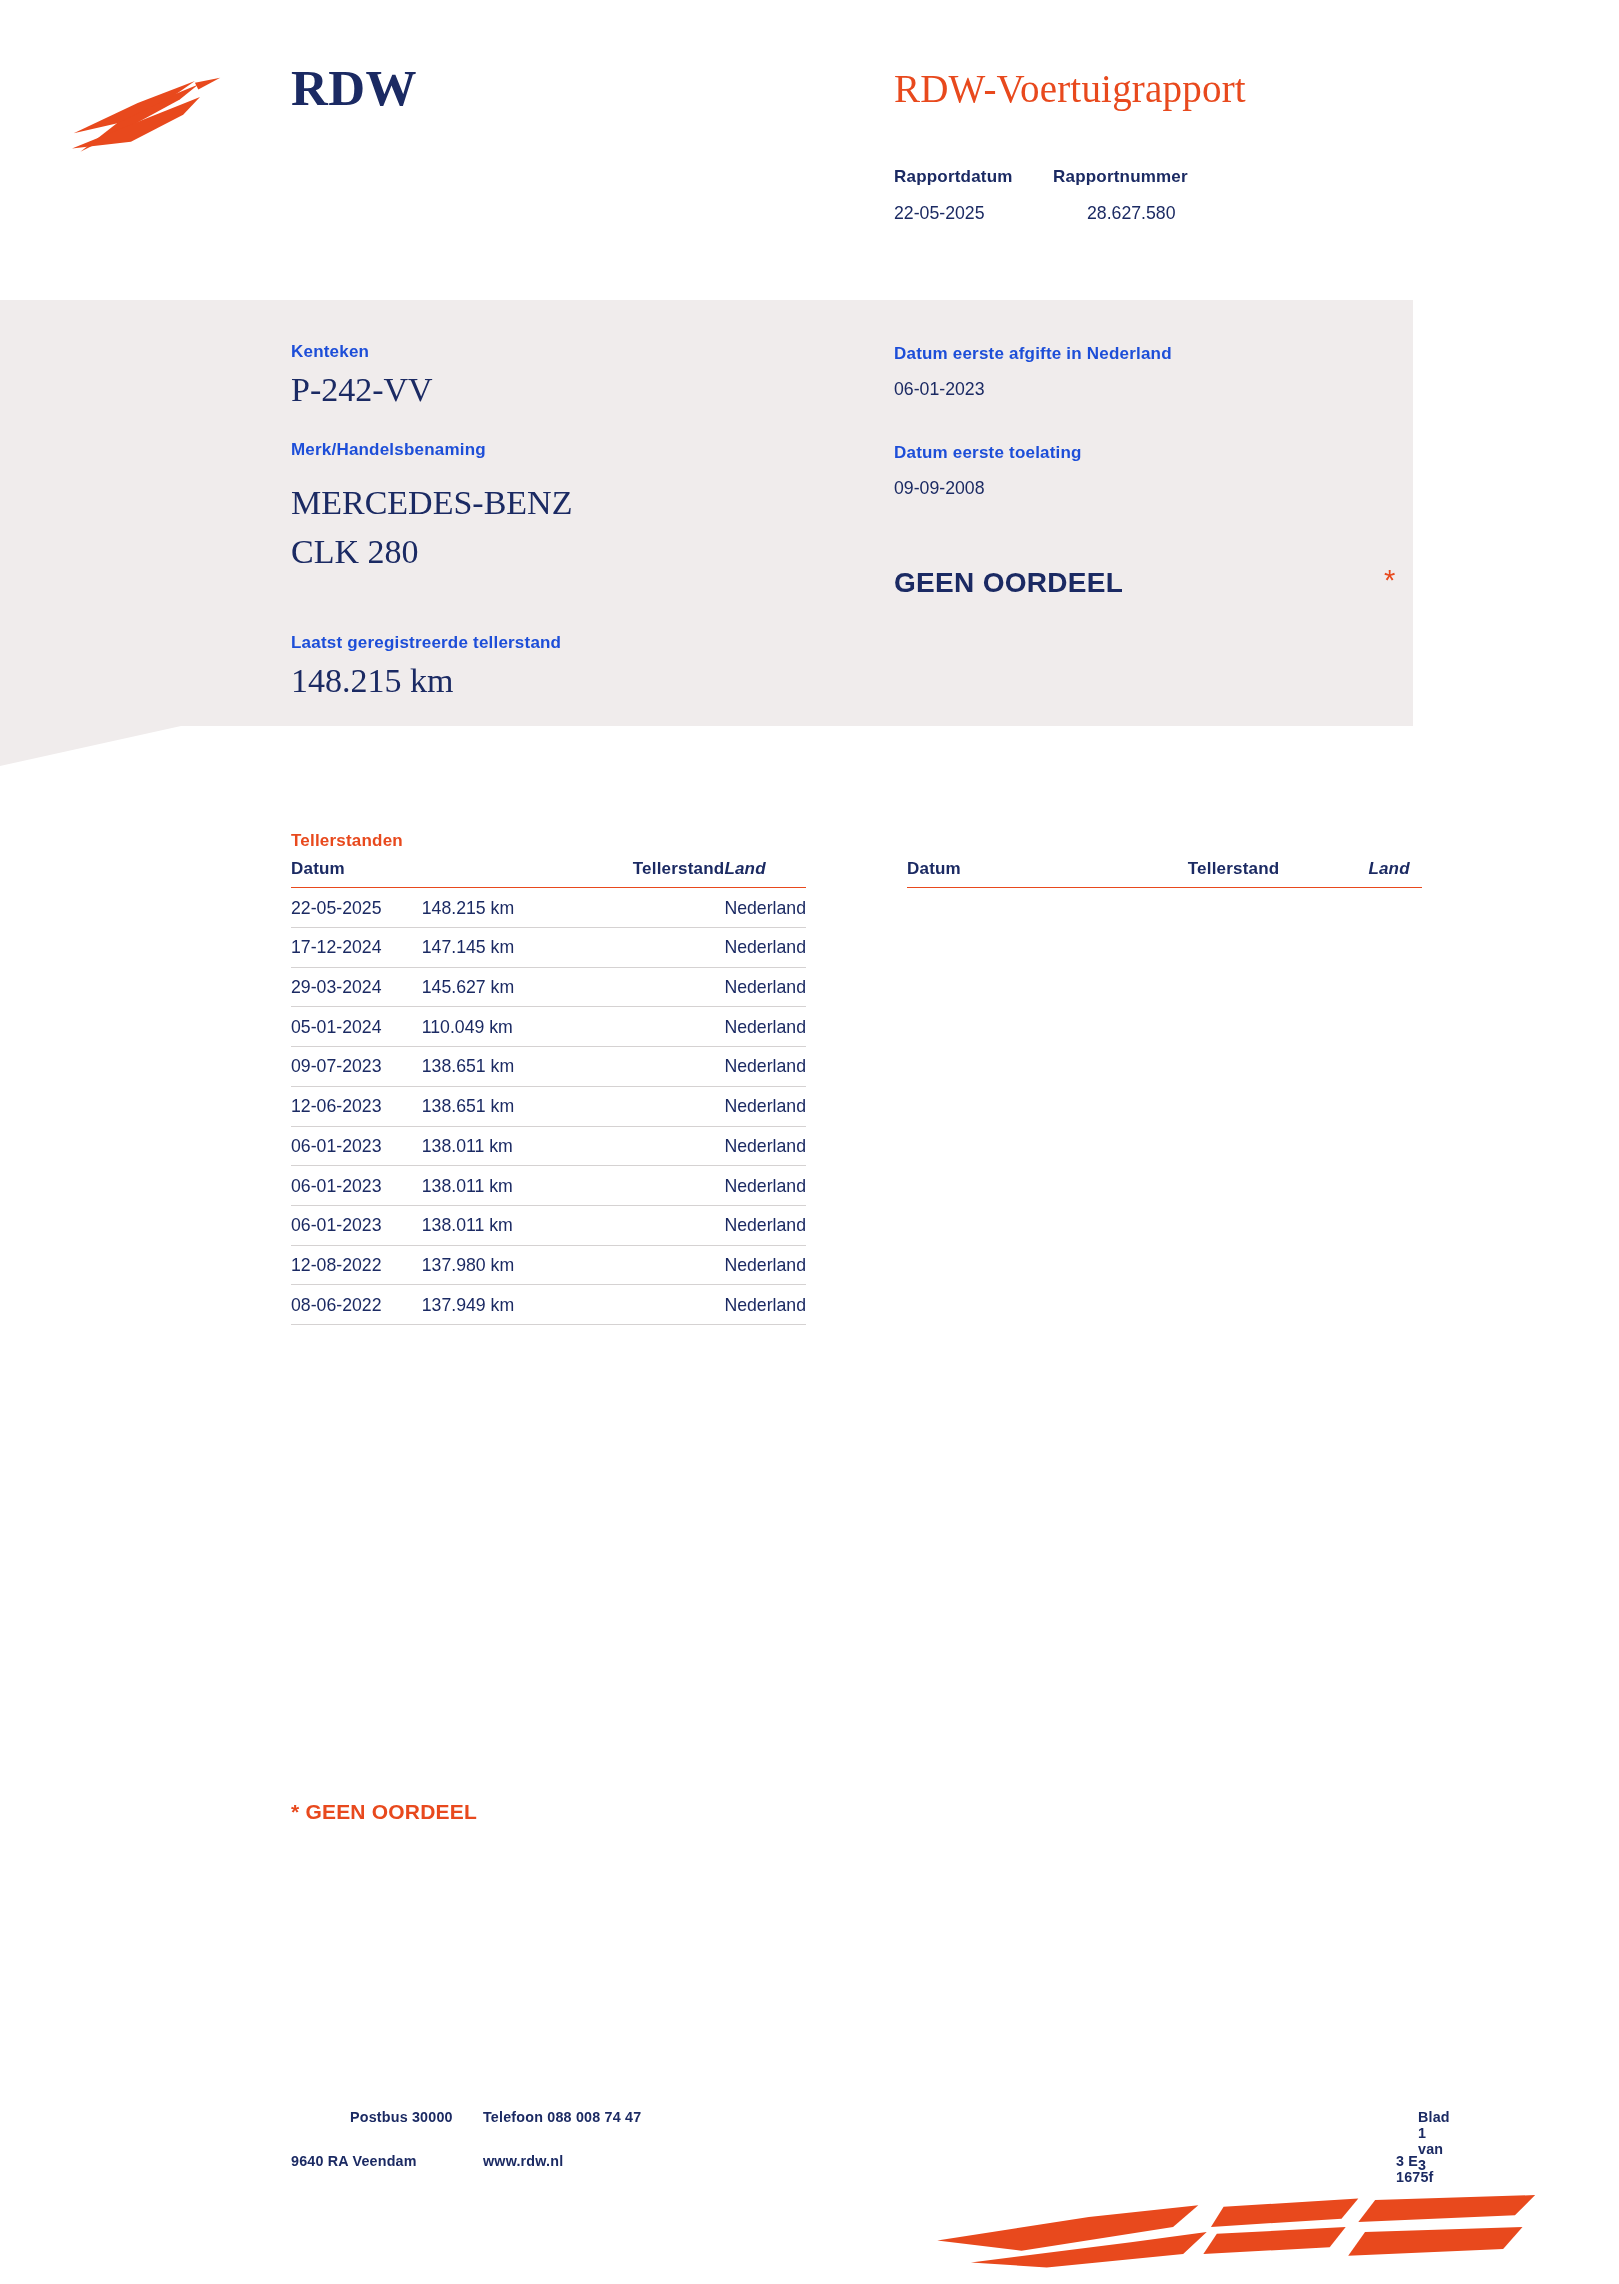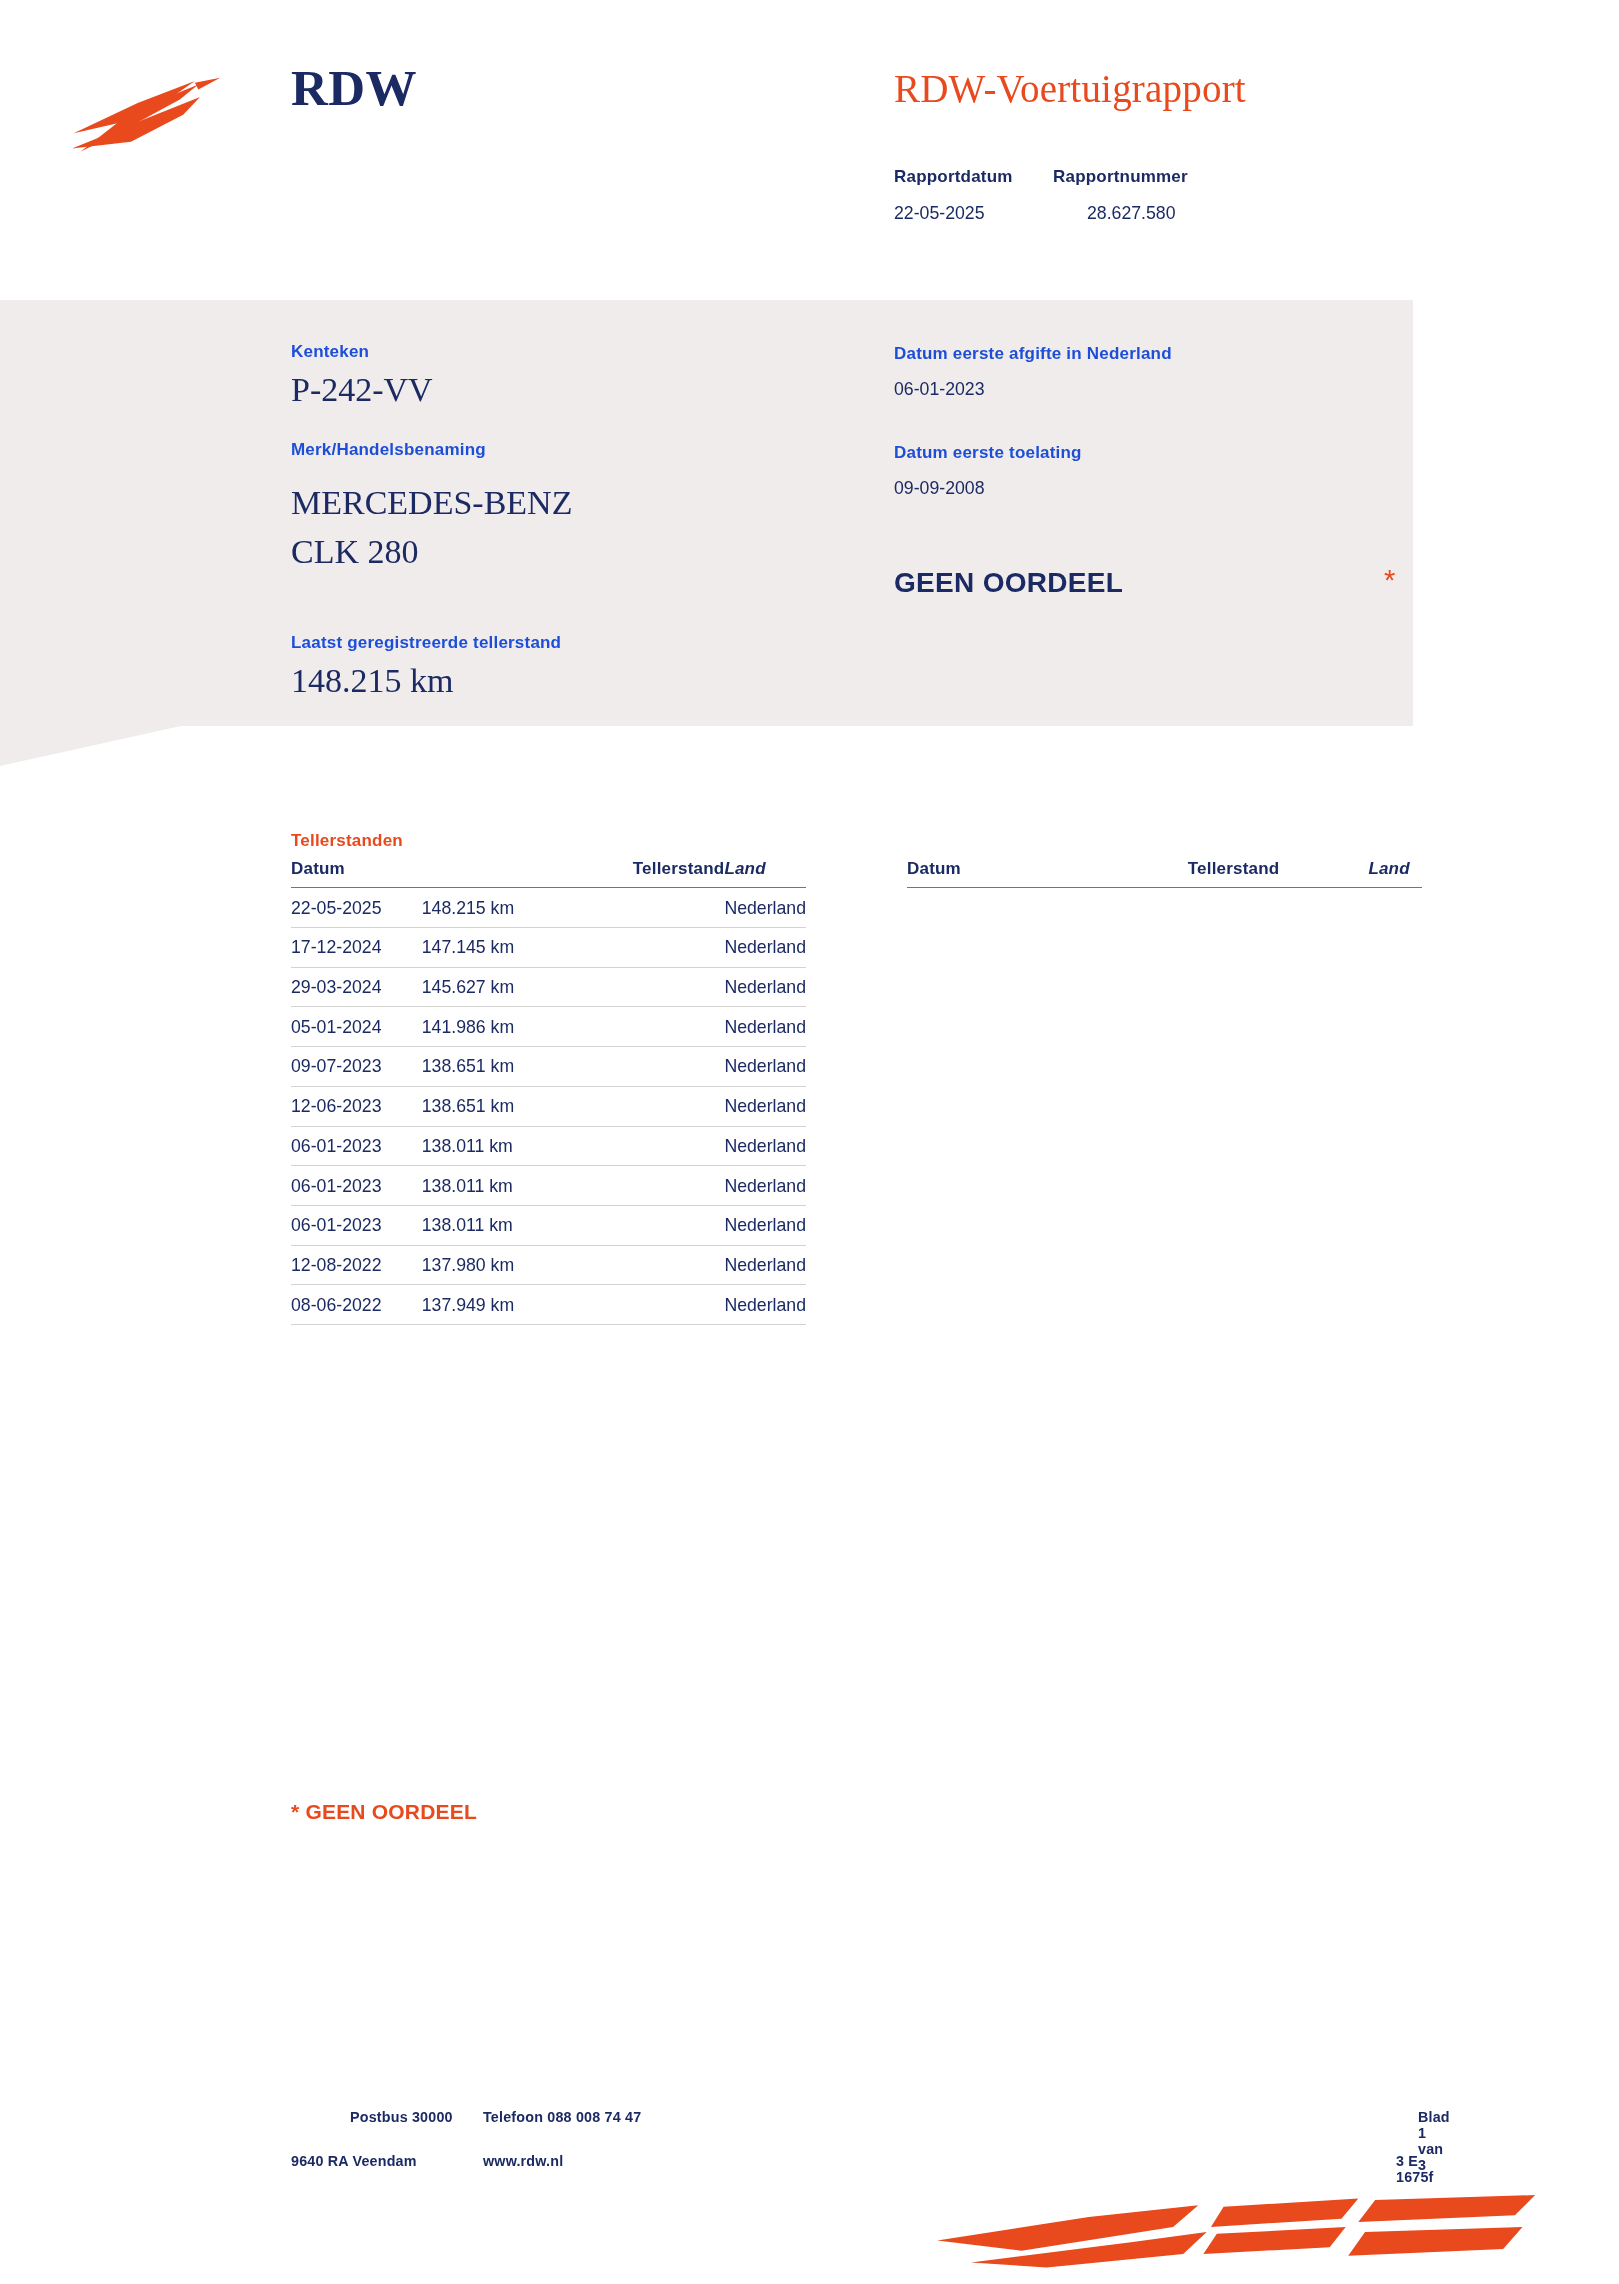--- a/index.html
+++ b/index.html
@@ -291,21 +291,21 @@
           <td class="c2">147.145 km</td>
           <td class="c3">Nederland</td>
         </tr>
       <tr>
           <td class="c1">29-03-2024</td>
           <td class="c2">145.627 km</td>
           <td class="c3">Nederland</td>
         </tr>
       <tr>
           <td class="c1">05-01-2024</td>
-          <td class="c2">141.986 km</td>
+          <td class="c2">110.049 km</td>
           <td class="c3">Nederland</td>
         </tr>
       <tr>
           <td class="c1">09-07-2023</td>
           <td class="c2">138.651 km</td>
           <td class="c3">Nederland</td>
         </tr>
       <tr>
           <td class="c1">12-06-2023</td>
           <td class="c2">138.651 km</td>

